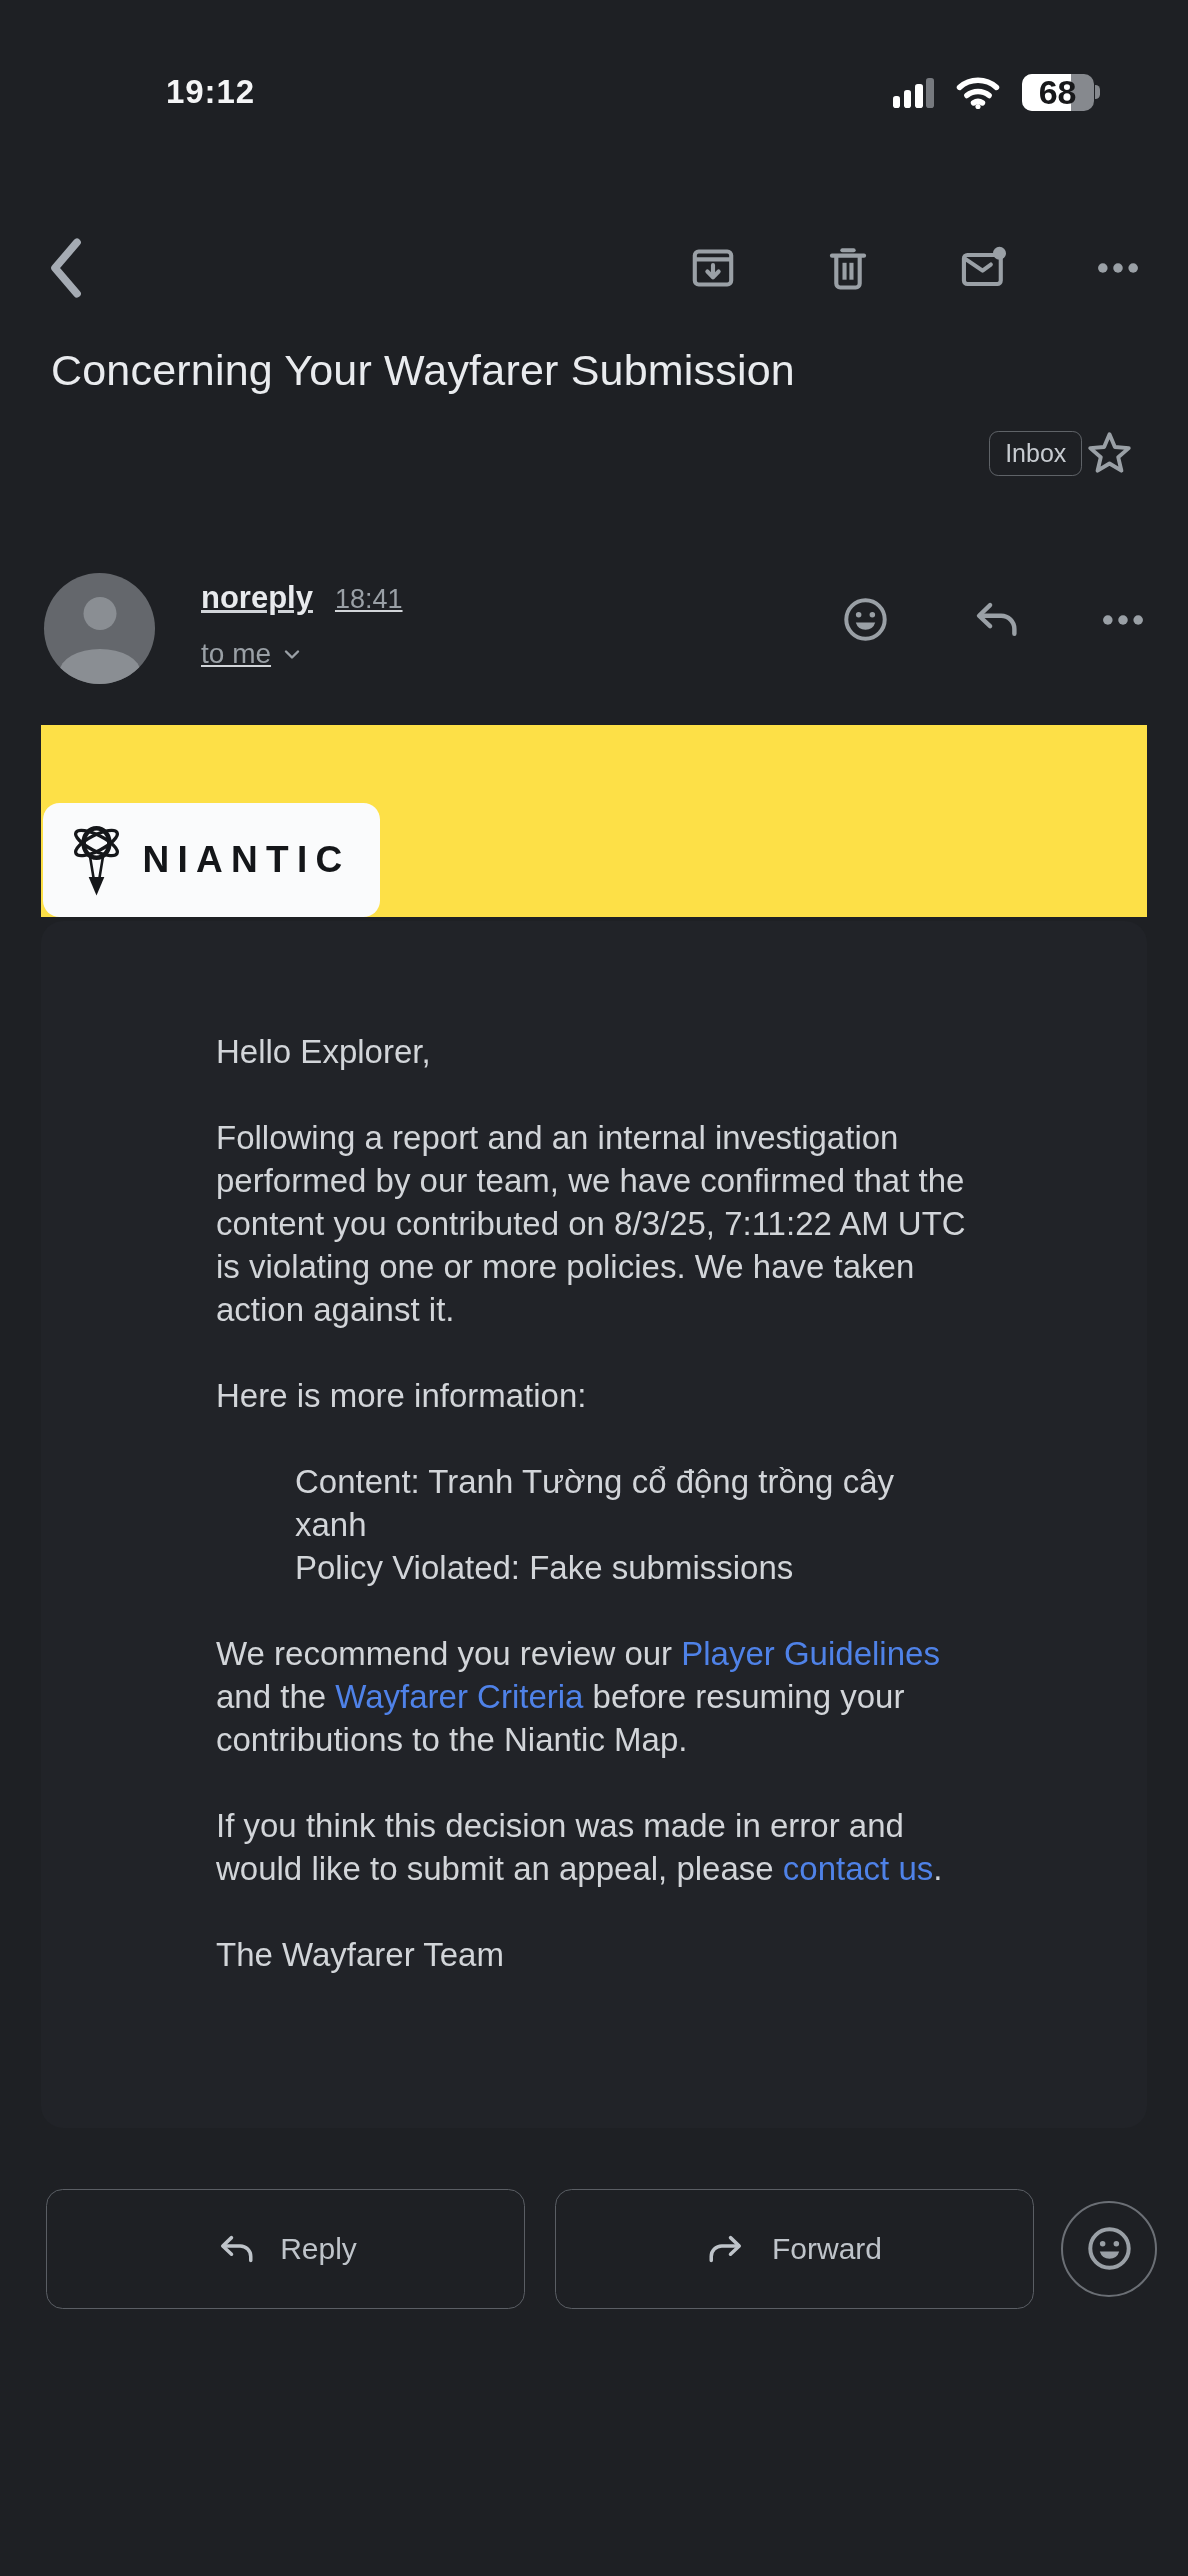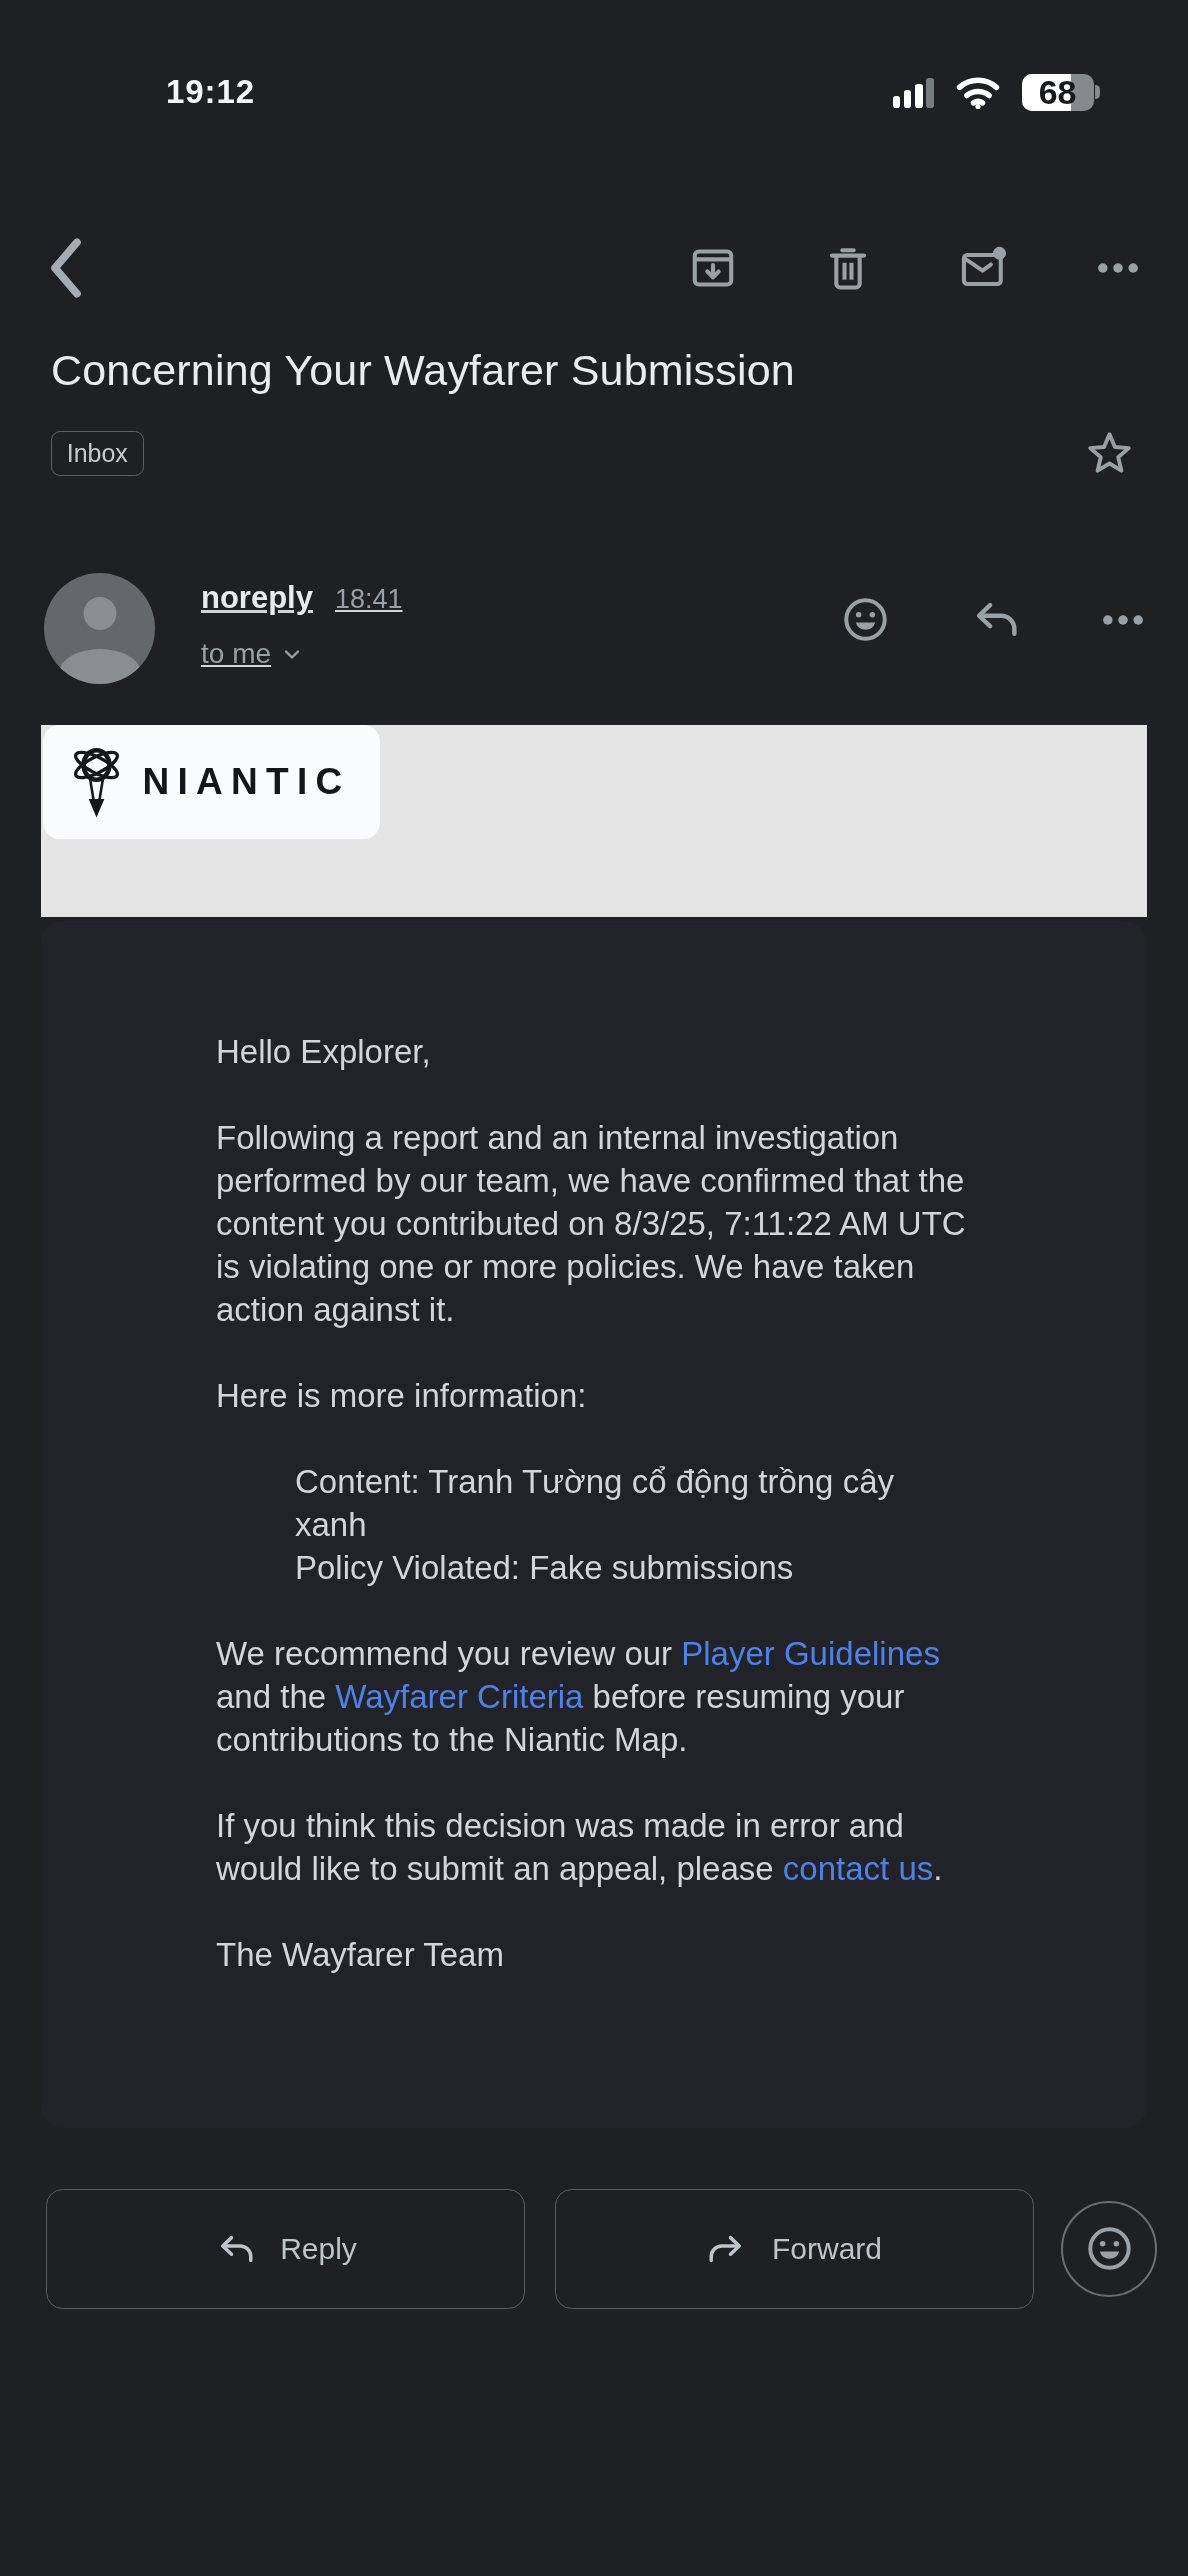--- a/index.html
+++ b/index.html
@@ -22,38 +22,38 @@
   .battery-cap { width:4.6px; height:14px; margin-left:1.8px; border-radius:0 4.6px 4.6px 0; background:#86898e; }
 
   
   .toolbar { height:111px; margin-top:50px; display:flex; align-items:center; padding:0 44px 0 42px; }
   .icon-btn { background:none; border:none; padding:0; display:flex; align-items:center; justify-content:center; cursor:pointer; }
   .toolbar .right-group { margin-left:auto; display:flex; align-items:center; gap:83px; }
   svg.ic { display:block; }
 
   
   .subject { margin:20px 51px 0; font-size:43px; font-weight:400; line-height:55px; color:#e9ebee; letter-spacing:0.2px; }
-  .chip-row { margin:28px 51px 0 51px; display:flex; align-items:center; justify-content:space-between; }
+  .chip-row { margin:28px 51px 0 51px; display:flex; align-items:center; justify-content:flex-end; }
   .chip { display:inline-block; border:1.8px solid #5f6368; border-radius:9.2px; padding:7.4px 14.7px; font-size:25px; color:#c7cbd0; }
 
   
   .sender-row { margin-top:92px; padding:0 39px 0 44px; display:flex; align-items:flex-start;text-decoration:underline; }
   .avatar { position:relative; width:111px; height:111px; border-radius:50%; background:#64676c; overflow:hidden; flex:none; }
   .avatar .head { position:absolute; top:24px; left:50%; transform:translateX(-50%); width:33px; height:33px; border-radius:50%; background:#8a8e93; }
   .avatar .shoulders { position:absolute; bottom:-11px; left:50%; transform:translateX(-50%); width:81px; height:46px; border-radius:50%; background:#8a8e93; }
   .sender-info { margin-left:46px; padding-top:7.4px; }
   .sender-line1 { display:flex; align-items:baseline; gap:22px; }
   .sender-name { font-size:31px; font-weight:700; color:#e8eaed; }
   .sender-time { font-size:27px; color:#9aa0a6; }
   .sender-line2 { margin-top:22px; display:flex; align-items:center; gap:9.2px; font-size:28px; color:#9aa0a6; cursor:pointer; }
   .sender-icons { margin-left:auto; display:flex; align-items:center; gap:76px; padding-top:20px; }
 
   
   .email-container { margin:41px 41px 0; }
-  .logo-band { height:192px; background:#e5e5e5; display:flex; align-items:flex-start; }
+  .logo-band { height:192px; background:#fde047; display:flex; align-items:flex-end; }
   .logo-card { width:337px; height:114px; margin-left:1.8px; background:#fafbfc; border-radius:16.6px; display:flex; align-items:center; padding:0 24px; gap:16.6px; }
   .wordmark { font-size:37px; font-weight:700; letter-spacing:8.3px; color:#141619; }
   .body-panel { margin-top:3.7px; background:#212328; border-radius:22px; padding:109px 175px 152px; font-size:33px; line-height:43px; color:#d2d5d9; }
   .body-panel p { margin:0 0 43px; }
   .body-panel .indent { padding-left:79px; }
   .body-panel .tight { margin-bottom:0; }
   .body-panel .signoff { margin-bottom:0; }
   a.body-link { color:#4f82e8; text-decoration:none; cursor:pointer; }
   .footer-band { height:146px; background:#26282c; display:flex; align-items:center; justify-content:center; font-size:28px; color:#9aa0a6; }
 

